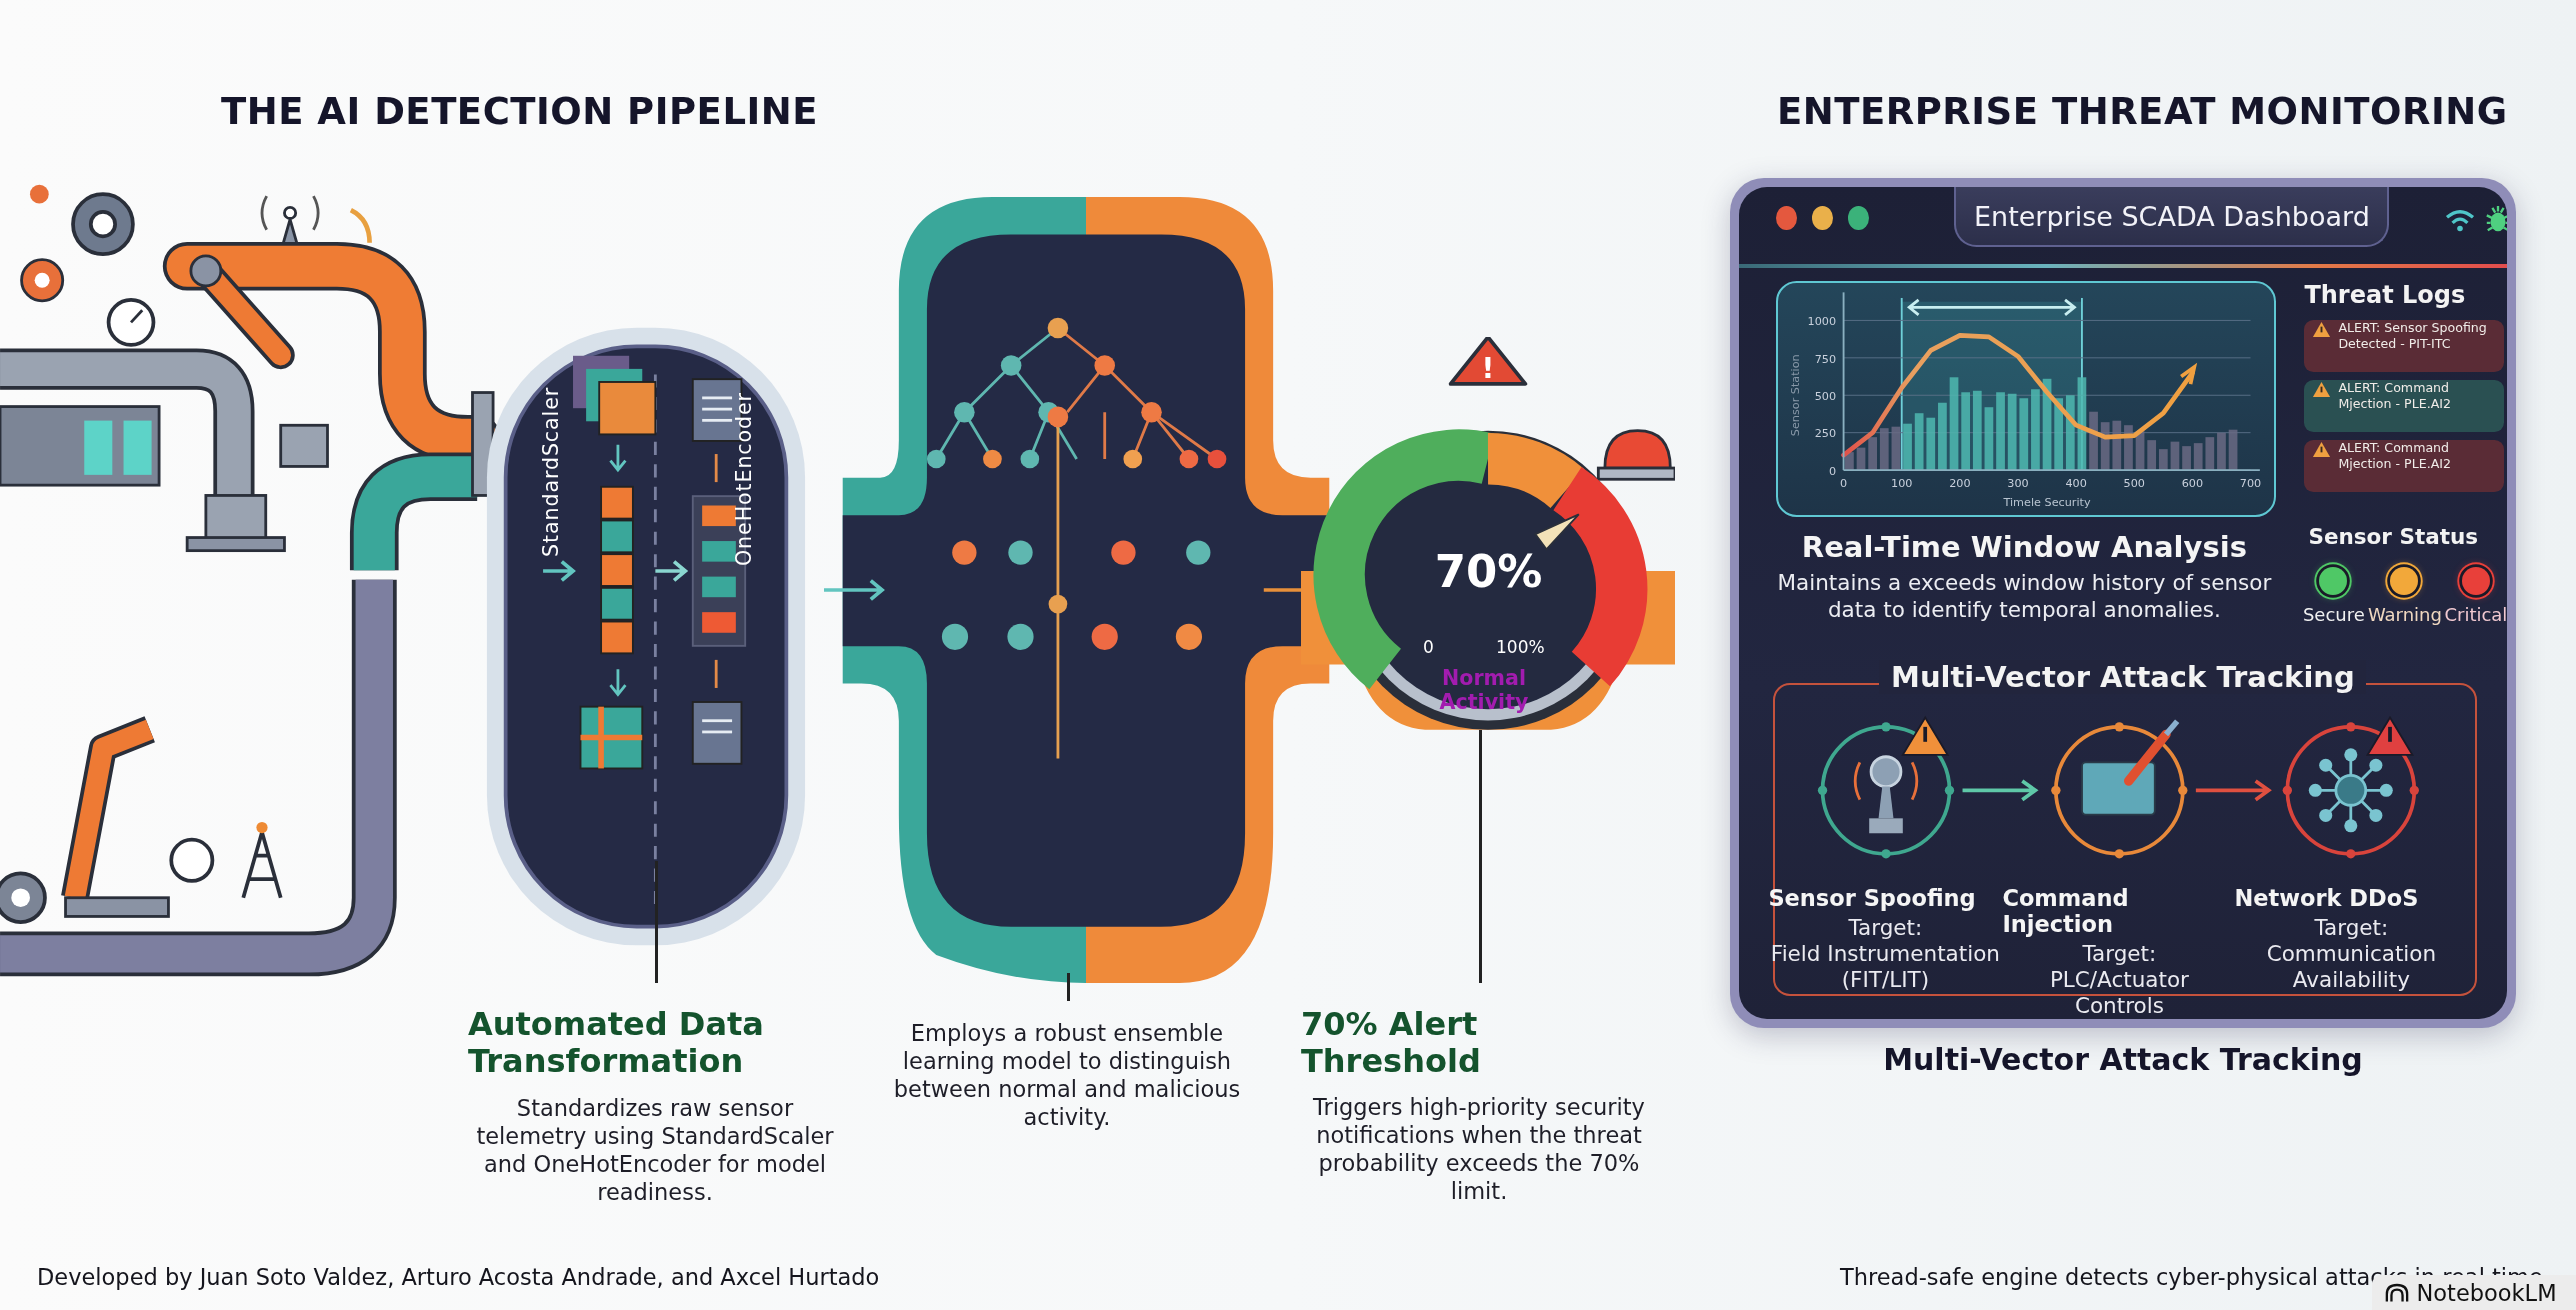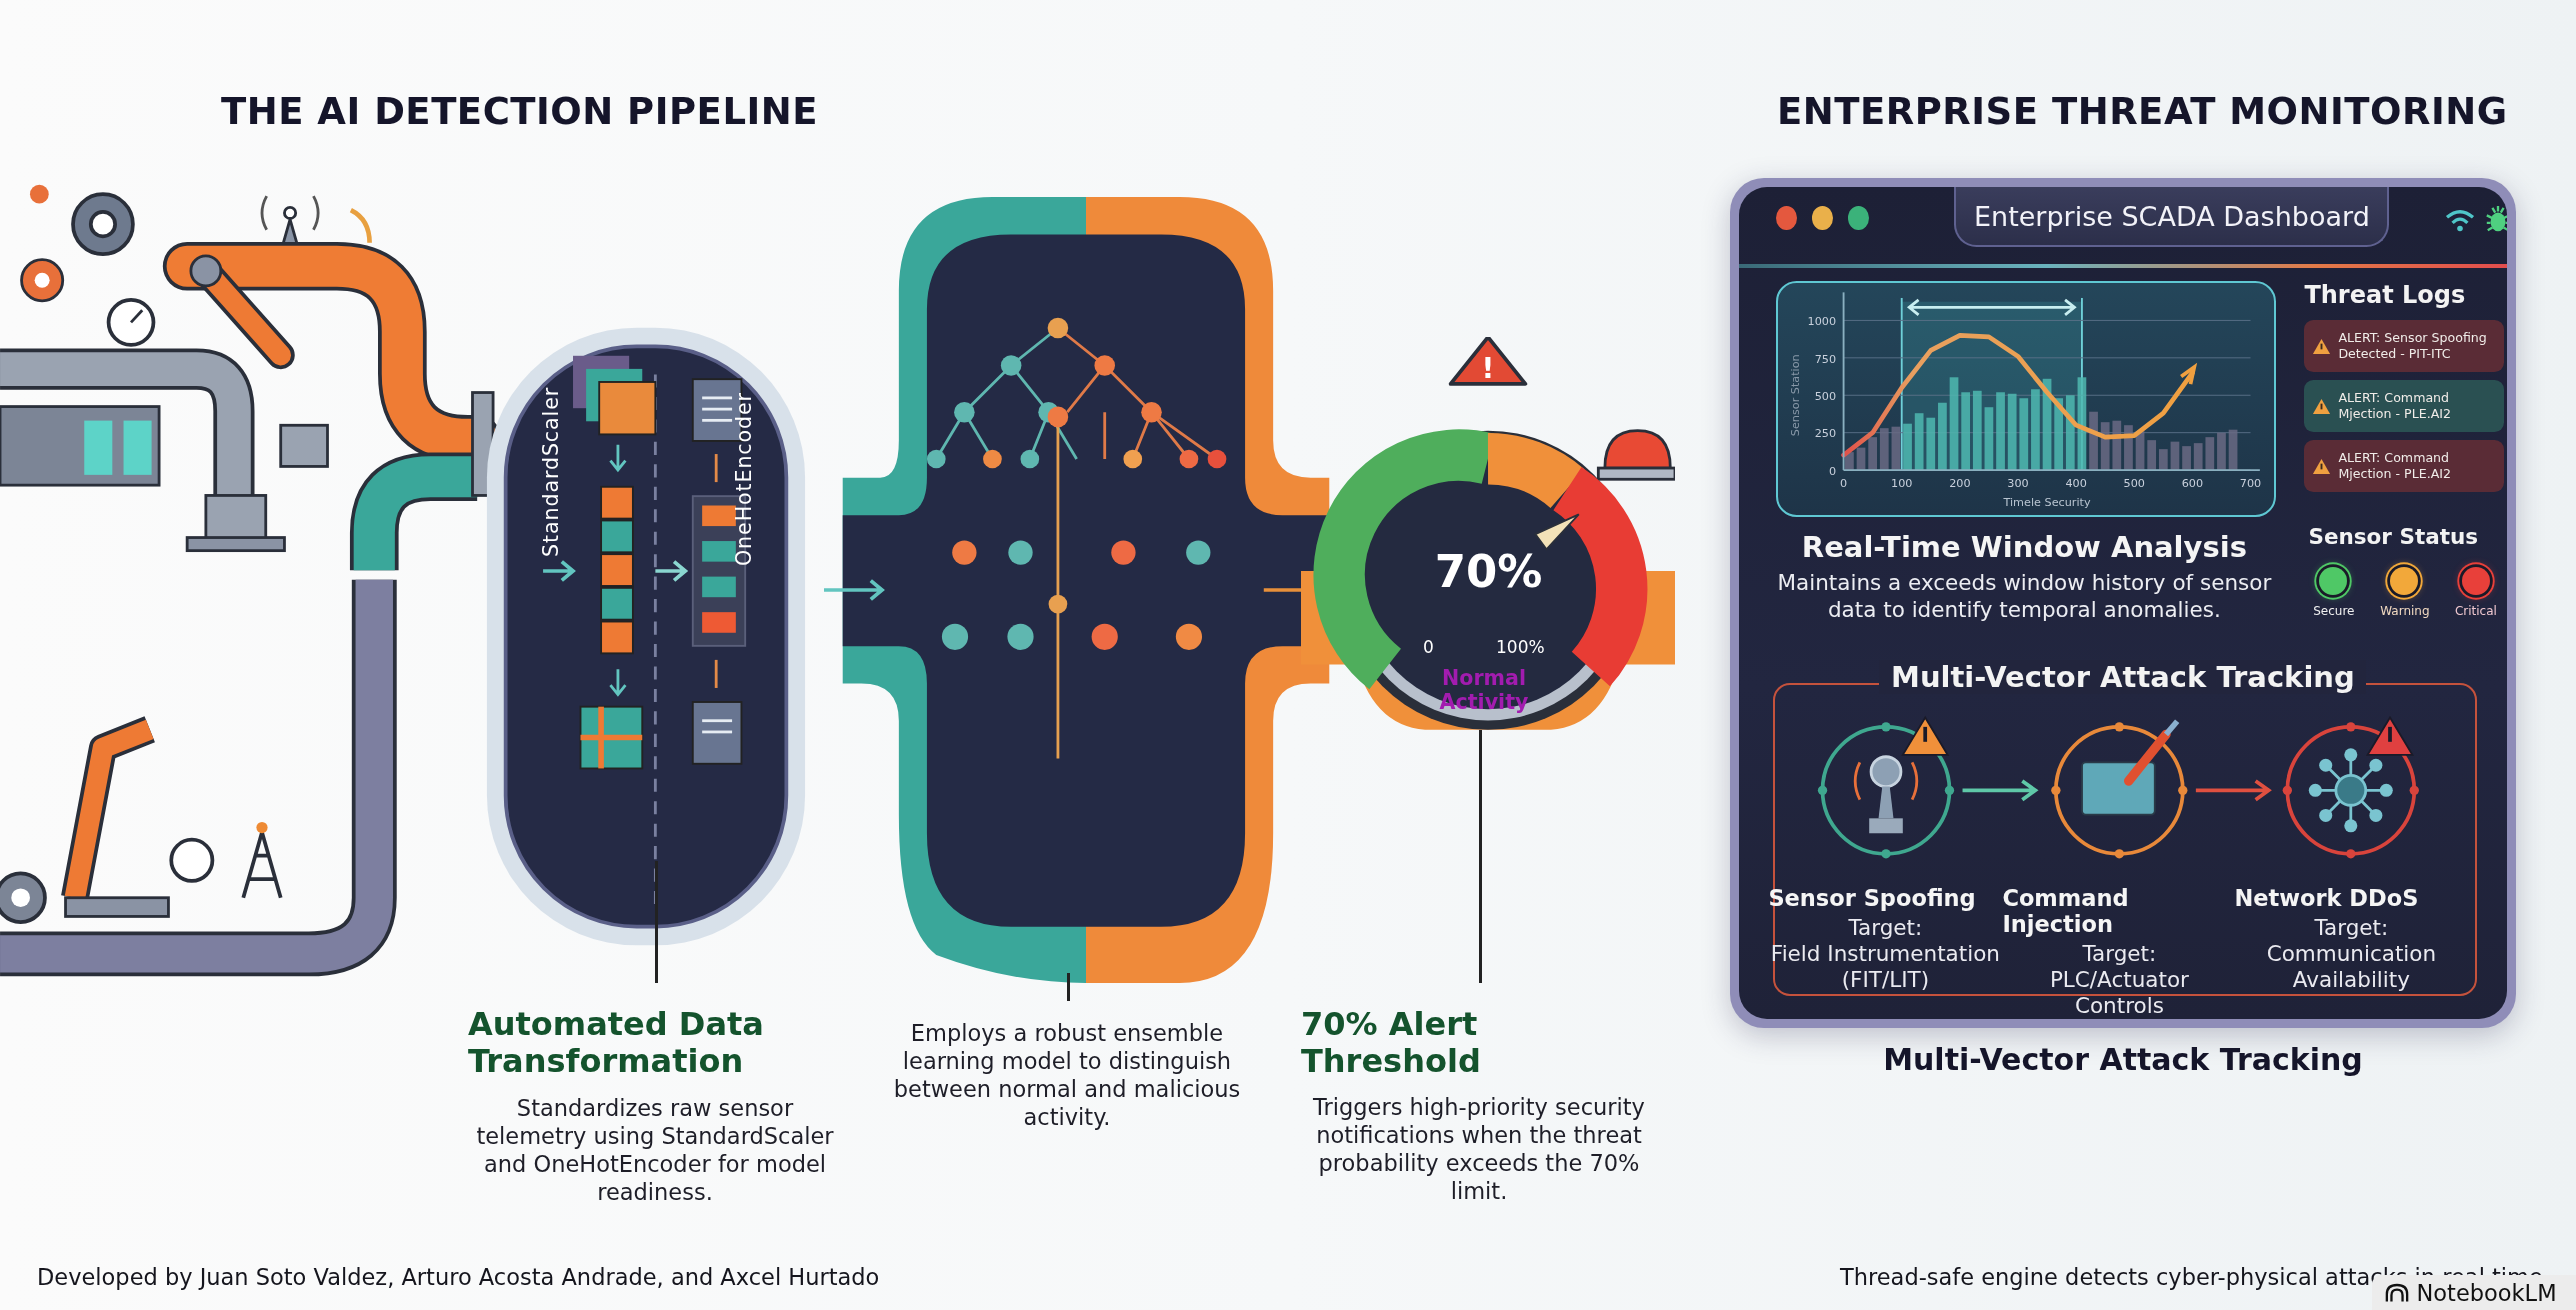--- a/index.html
+++ b/index.html
@@ -11,28 +11,28 @@
   .leader{width:2.8px;background:#222;}
   
   .dash{left:1730px;top:178px;width:786px;height:850px;border-radius:34px;background:#8f8db8;box-shadow:0 7.5px 28px rgba(40,40,80,.25);}
   .dash-inner{position:absolute;left:9.4px;top:9.4px;right:9.4px;bottom:9.4px;border-radius:28px;background:linear-gradient(180deg,#1d2036 0%,#222640 60%,#1f2238 100%);overflow:hidden;}
   .titletab{position:absolute;left:215px;top:0;width:431px;height:58px;background:linear-gradient(#3a3d5c,#2c2f4a);border-radius:0 0 22.5px 22.5px;border:2.8px solid #5f6190;border-top:none;display:flex;align-items:center;justify-content:center;}
   .titletab span{font-family:"DejaVu Sans",sans-serif;font-size:27px;color:#f2f2f8;}
   .dot{position:absolute;width:20.6px;height:24px;border-radius:50%;top:19px;}
   .divider{position:absolute;left:0;right:0;top:77px;height:3.7px;background:linear-gradient(90deg,#3a6a78,#6ab3be 40%,#e27a48 75%,#e24d4d);}
   .chart-frame{position:absolute;left:37px;top:94px;width:496px;height:232px;border:2.8px solid #5fc8d3;border-radius:20.6px;background:linear-gradient(180deg,#24465a,#1e3448);}
   .log-title{font-family:"DejaVu Sans",sans-serif;font-weight:bold;font-size:24px;color:#f3f3f3;}
-  .log{position:absolute;left:565px;width:200px;height:52px;border-radius:9.4px;display:flex;align-items:center;gap:7.5px;padding:0 7.5px;box-sizing:border-box;}
+  .log{position:absolute;left:565px;width:200px;height:52px;border-radius:9.4px;display:flex;gap:7.5px;padding:0 7.5px;box-sizing:border-box;}
   .log .warn{width:19px;flex:0 0 19px;}
   .log span.txt{font-family:"DejaVu Sans",sans-serif;font-size:12.6px;line-height:16px;color:#f0ece8;}
   .rt-title{font-family:"DejaVu Sans",sans-serif;font-weight:bold;font-size:29px;color:#f5f5f5;text-align:center;}
   .rt-desc{font-family:"DejaVu Sans",sans-serif;font-size:21.5px;line-height:27px;color:#ecedf2;text-align:center;}
   .ss-title{font-family:"DejaVu Sans",sans-serif;font-weight:bold;font-size:21.5px;color:#f3f3f3;}
   .lamp{position:absolute;width:28px;height:28px;border-radius:50%;}
-  .lamp-lbl{position:absolute;font-family:"DejaVu Sans",sans-serif;font-size:12px;text-align:center;width:75px;}
+  .lamp-lbl{position:absolute;font-family:"DejaVu Sans",sans-serif;font-size:18px;text-align:center;width:75px;}
   .mv-box{position:absolute;left:34px;top:496px;width:700px;height:309px;border:2.8px solid #c5523c;border-radius:17px;}
   .mv-title{position:absolute;left:140px;top:473px;width:487px;text-align:center;background:#22253d;font-family:"DejaVu Sans",sans-serif;font-weight:bold;font-size:29px;color:#f3f3f3;}
   .atk-name{font-family:"DejaVu Sans",sans-serif;font-weight:bold;font-size:22.5px;color:#f5f5f5;text-align:left;}
   .atk-target{font-family:"DejaVu Sans",sans-serif;font-size:21.5px;line-height:26px;color:#eaeaf0;text-align:center;}
   .footer-l{left:37px;top:1264px;font-family:"DejaVu Sans",sans-serif;font-size:22.5px;color:#15151d;}
   .footer-r{left:1840px;top:1264px;font-family:"DejaVu Sans",sans-serif;font-size:22.5px;color:#15151d;}
   .nlm{right:0;top:1275px;width:204px;height:36px;background:#ececec;border-radius:9.4px 0 0 0;display:flex;align-items:center;gap:7.5px;padding-left:13px;box-sizing:border-box;}
   .nlm span{font-family:"DejaVu Sans",sans-serif;font-size:22.5px;color:#111;}
   .bottom-title{font-family:"DejaVu Sans",sans-serif;font-weight:bold;font-size:30px;color:#15152a;text-align:center;}
   .bottom-desc{font-family:"DejaVu Sans",sans-serif;font-size:22.5px;line-height:28px;color:#1b1b24;text-align:center;}

